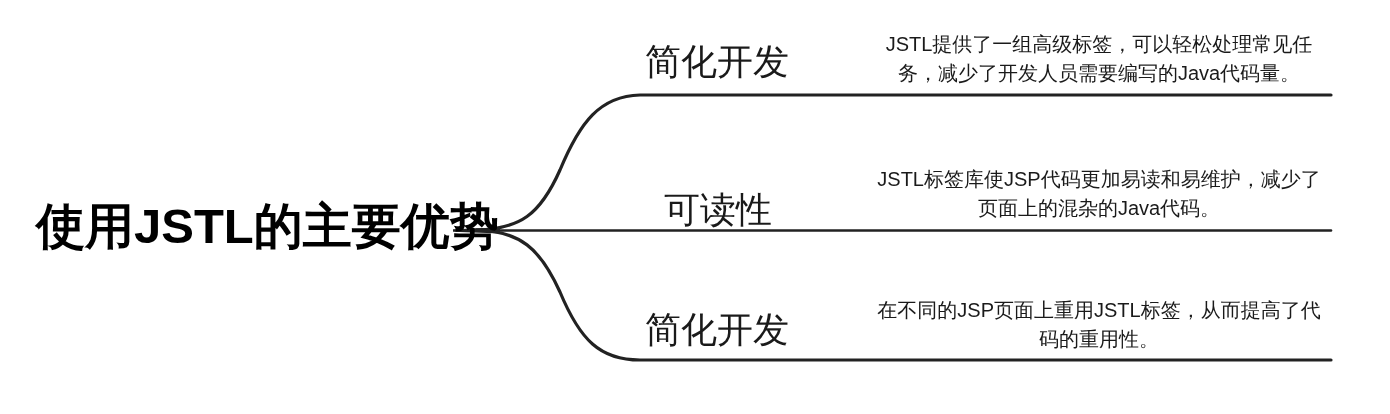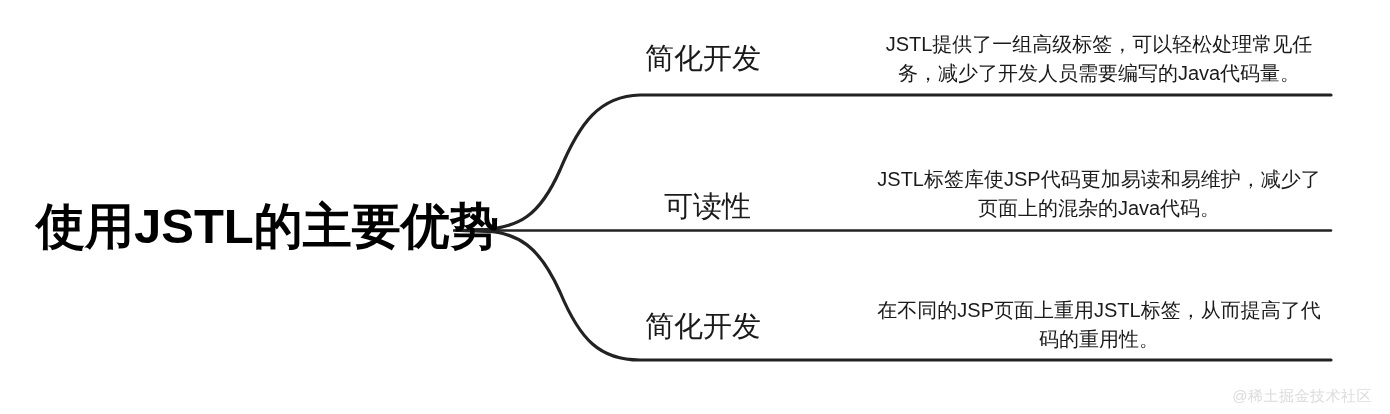--- a/index.html
+++ b/index.html
@@ -32,21 +32,21 @@
     text-align: center;
     font-size: 49px;
     font-weight: bold;
     line-height: 1.0;
     color: #000000;
     letter-spacing: 0px;
     white-space: nowrap;
   }
   .branch-label {
     position: absolute;
-    font-size: 29px;
+    font-size: 36px;
     font-weight: 400;
     color: #1a1a1a;
     line-height: 1.0;
     white-space: nowrap;
   }
   .branch-desc {
     position: absolute;
     font-size: 20px;
     font-weight: 400;
     color: #1a1a1a;
@@ -90,15 +90,14 @@
 
   <div class="branch-label" id="label-1">简化开发</div>
   <div class="branch-desc" id="desc-1">JSTL提供了一组高级标签，可以轻松处理常见任务，减少了开发人员需要编写的Java代码量。</div>
 
   <div class="branch-label" id="label-2">可读性</div>
   <div class="branch-desc" id="desc-2">JSTL标签库使JSP代码更加易读和易维护，减少了页面上的混杂的Java代码。</div>
 
   <div class="branch-label" id="label-3">简化开发</div>
   <div class="branch-desc" id="desc-3">在不同的JSP页面上重用JSTL标签，从而提高了代码的重用性。</div>
 
-  <div class="watermark">@稀土掘金技术社区</div>
 
 </div>
 
 </body></html>

